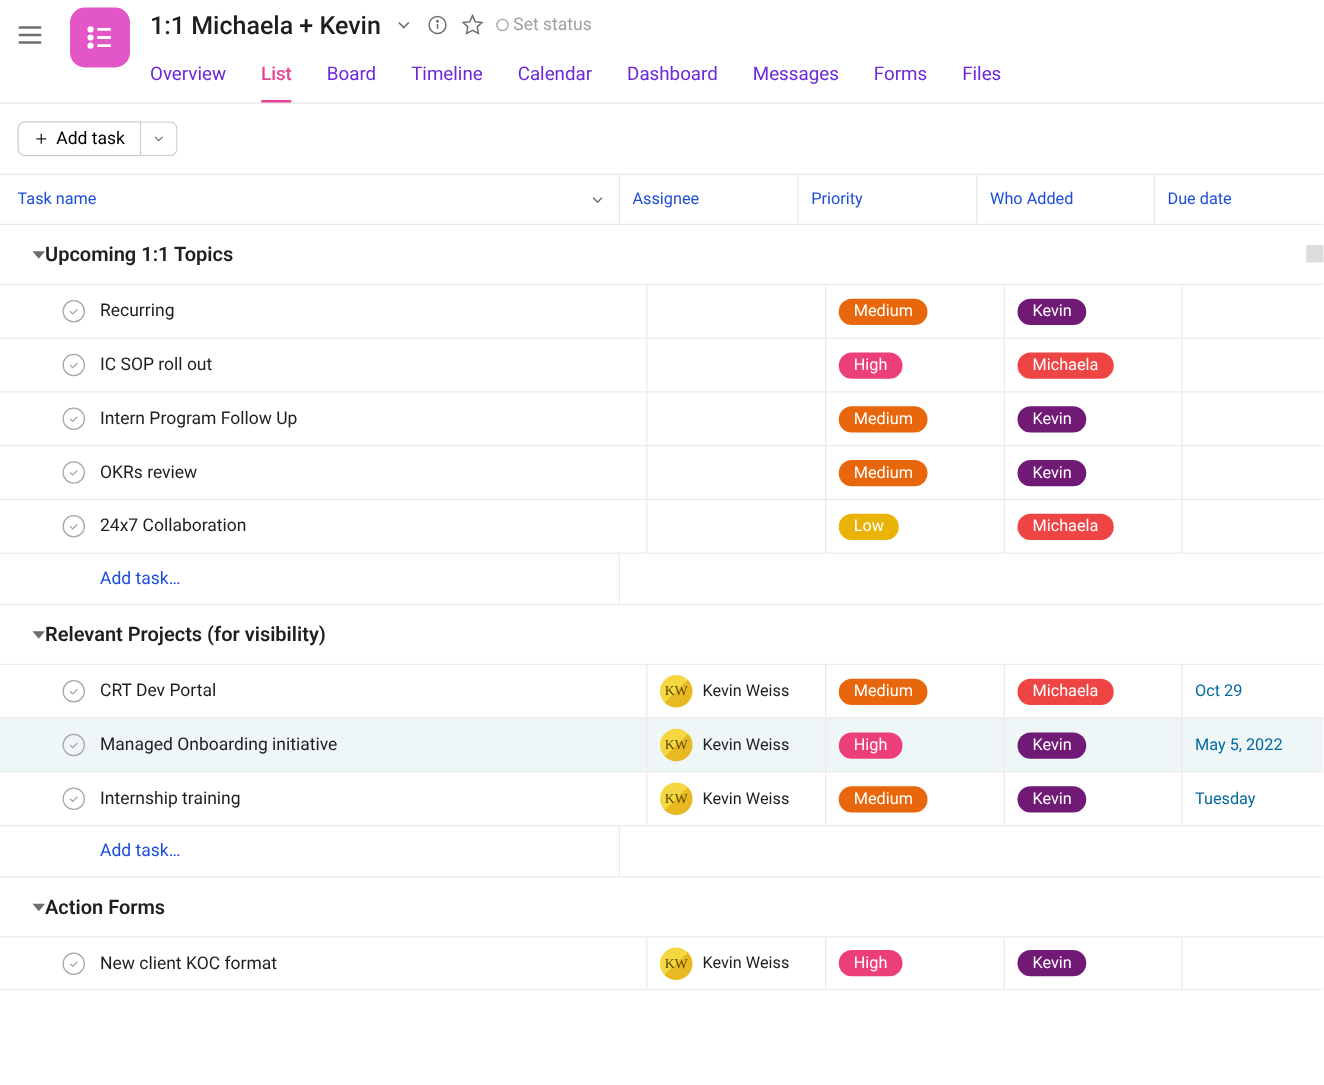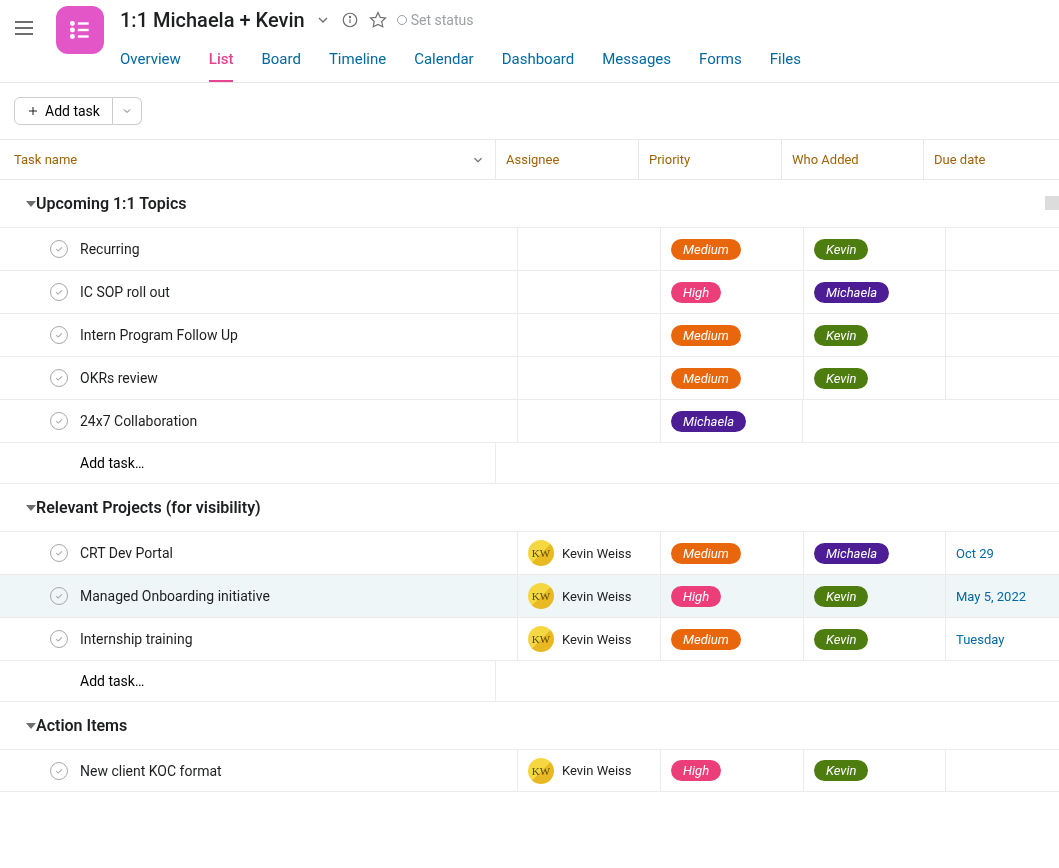--- a/index.html
+++ b/index.html
@@ -12,30 +12,30 @@
   .project-icon { width: 48px; height: 48px; border-radius: 12px; background: #e356c8; display: flex; align-items: center; justify-content: center; margin-right: 16px; flex-shrink: 0; }
   .project-icon svg { width: 26px; height: 26px; }
   .header-main { flex: 1; }
   .title-row { display: flex; align-items: center; gap: 10px; height: 28px; }
   .title { font-size: 20px; font-weight: 500; }
   .icon-btn { color: #6d6e6f; cursor: pointer; display: inline-flex; }
   .status-text { color: #9ca0a5; font-size: 14px; }
   .status-circle { width: 10px; height: 10px; border: 1.5px solid #9ca0a5; border-radius: 50%; display: inline-block; margin-right: 4px; }
 
   .tabs { display: flex; gap: 28px; margin-top: 10px; }
-  .tab { font-size: 15px; color: #0369a1; padding: 6px 0 12px 0; cursor: pointer; border-bottom: 2px solid transparent; }
+  .tab { font-size: 15px; color: #6d28d9; padding: 6px 0 12px 0; cursor: pointer; border-bottom: 2px solid transparent; }
   .tab.active { color: #e84393; border-bottom-color: #e84393; font-weight: 500; }
 
   
   .toolbar { padding: 14px 14px; display: flex; gap: 0; }
   .add-task-btn { display: flex; align-items: center; gap: 6px; border: 1px solid #cfcbcb; border-radius: 6px 0 0 6px; padding: 5px 12px; font-size: 14px; cursor: pointer; background: #fff; }
   .add-task-dd { border: 1px solid #cfcbcb; border-left: none; border-radius: 0 6px 6px 0; padding: 5px 8px; cursor: pointer; background: #fff; display: flex; align-items: center; }
 
   
-  .table-head { display: flex; border-top: 1px solid #e8e8e8; border-bottom: 1px solid #e8e8e8; font-size: 13px; color: #a16207; }
+  .table-head { display: flex; border-top: 1px solid #e8e8e8; border-bottom: 1px solid #e8e8e8; font-size: 13px; color: #1d4ed8; }
   .col { padding: 12px 10px; border-right: 1px solid #e8e8e8; display: flex; align-items: center; }
   .col-task { width: 496px; padding-left: 14px; justify-content: space-between; }
   .col-assignee { width: 143px; }
   .col-priority { width: 143px; }
   .col-who { width: 142px; }
   .col-due { flex: 1; border-right: none; }
 
   
   .table-body { overflow-y: auto; }
   .section-row { display: flex; align-items: center; padding: 14px 10px 14px 26px; cursor: pointer; }
@@ -51,29 +51,29 @@
   .cell-priority { width: 143px; }
   .cell-who { width: 142px; }
   .cell-due { flex: 1; border-right: none; font-size: 13px; color: #0369a1; }
 
   .check-circle { width: 18px; height: 18px; border: 1.5px solid #a7a7a7; border-radius: 50%; display: inline-flex; align-items: center; justify-content: center; flex-shrink: 0; }
   .check-circle svg { width: 10px; height: 10px; stroke: #a7a7a7; }
 
   .avatar { width: 26px; height: 26px; border-radius: 50%; display: inline-flex; align-items: center; justify-content: center; font-size: 11px; font-weight: 500; flex-shrink: 0; font-family: Liberation Serif, serif; }
   .avatar.kw { background: linear-gradient(135deg, #f5d742 50%, #e8b923 50%); color: #5a4a00; }
 
-  .pill { display: inline-block; padding: 3px 12px; border-radius: 12px; font-size: 13px; color: #fff; font-weight: 400; font-style: italic; }
+  .pill { display: inline-block; padding: 3px 12px; border-radius: 12px; font-size: 13px; color: #fff; font-weight: 400; }
   .pill.medium { background: #e8660c; }
   .pill.high   { background: #ec3f79; }
   .pill.low    { background: #eab308; }
-  .pill.kevin    { background: #4d7c0f; }
-  .pill.michaela { background: #4c1d95; }
+  .pill.kevin    { background: #701a75; }
+  .pill.michaela { background: #ef4444; }
 
   .add-task-row { display: flex; border-top: 1px solid #edeae9; border-bottom: 1px solid #edeae9; }
-  .add-task-cell { width: 496px; padding: 12px 10px 12px 80px; color: #000000; font-size: 14px; border-right: 1px solid #edeae9; }
+  .add-task-cell { width: 496px; padding: 12px 10px 12px 80px; color: #1d4ed8; font-size: 14px; border-right: 1px solid #edeae9; }
   .add-task-rest { flex: 1; }
 
   .scroll-hint { position: absolute; right: 0; top: 196px; width: 14px; height: 14px; background: #dcdcdc; }
 </style>
 </head>
 <body>
 
 <div class="header">
   <div class="hamburger">
     <svg viewBox="0 0 24 24" fill="none" stroke-width="2">
@@ -247,20 +247,23 @@
     <div class="task-row">
       <div class="cell cell-task">
         <span class="check-circle">
           <svg viewBox="0 0 24 24" fill="none" stroke-width="2.5">
             <polyline points="5 12 10 17 19 8"></polyline>
           </svg>
         </span>
         <span>24x7 Collaboration</span>
       </div>
       <div class="cell cell-assignee"></div>
+      <div class="cell cell-priority">
+        <span class="pill low">Low</span>
+      </div>
       <div class="cell cell-who">
         <span class="pill michaela">Michaela</span>
       </div>
       <div class="cell cell-due"></div>
     </div>
     <div class="add-task-row">
       <div class="add-task-cell">Add task…</div>
       <div class="add-task-rest"></div>
     </div>
     <div class="section-row">
@@ -329,21 +332,21 @@
         <span class="pill kevin">Kevin</span>
       </div>
       <div class="cell cell-due">Tuesday</div>
     </div>
     <div class="add-task-row">
       <div class="add-task-cell">Add task…</div>
       <div class="add-task-rest"></div>
     </div>
     <div class="section-row">
       <span class="section-caret"></span>
-      <span class="section-title">Action Items</span>
+      <span class="section-title">Action Forms</span>
     </div>
     <div class="task-row">
       <div class="cell cell-task">
         <span class="check-circle">
           <svg viewBox="0 0 24 24" fill="none" stroke-width="2.5">
             <polyline points="5 12 10 17 19 8"></polyline>
           </svg>
         </span>
         <span>New client KOC format</span>
       </div>

